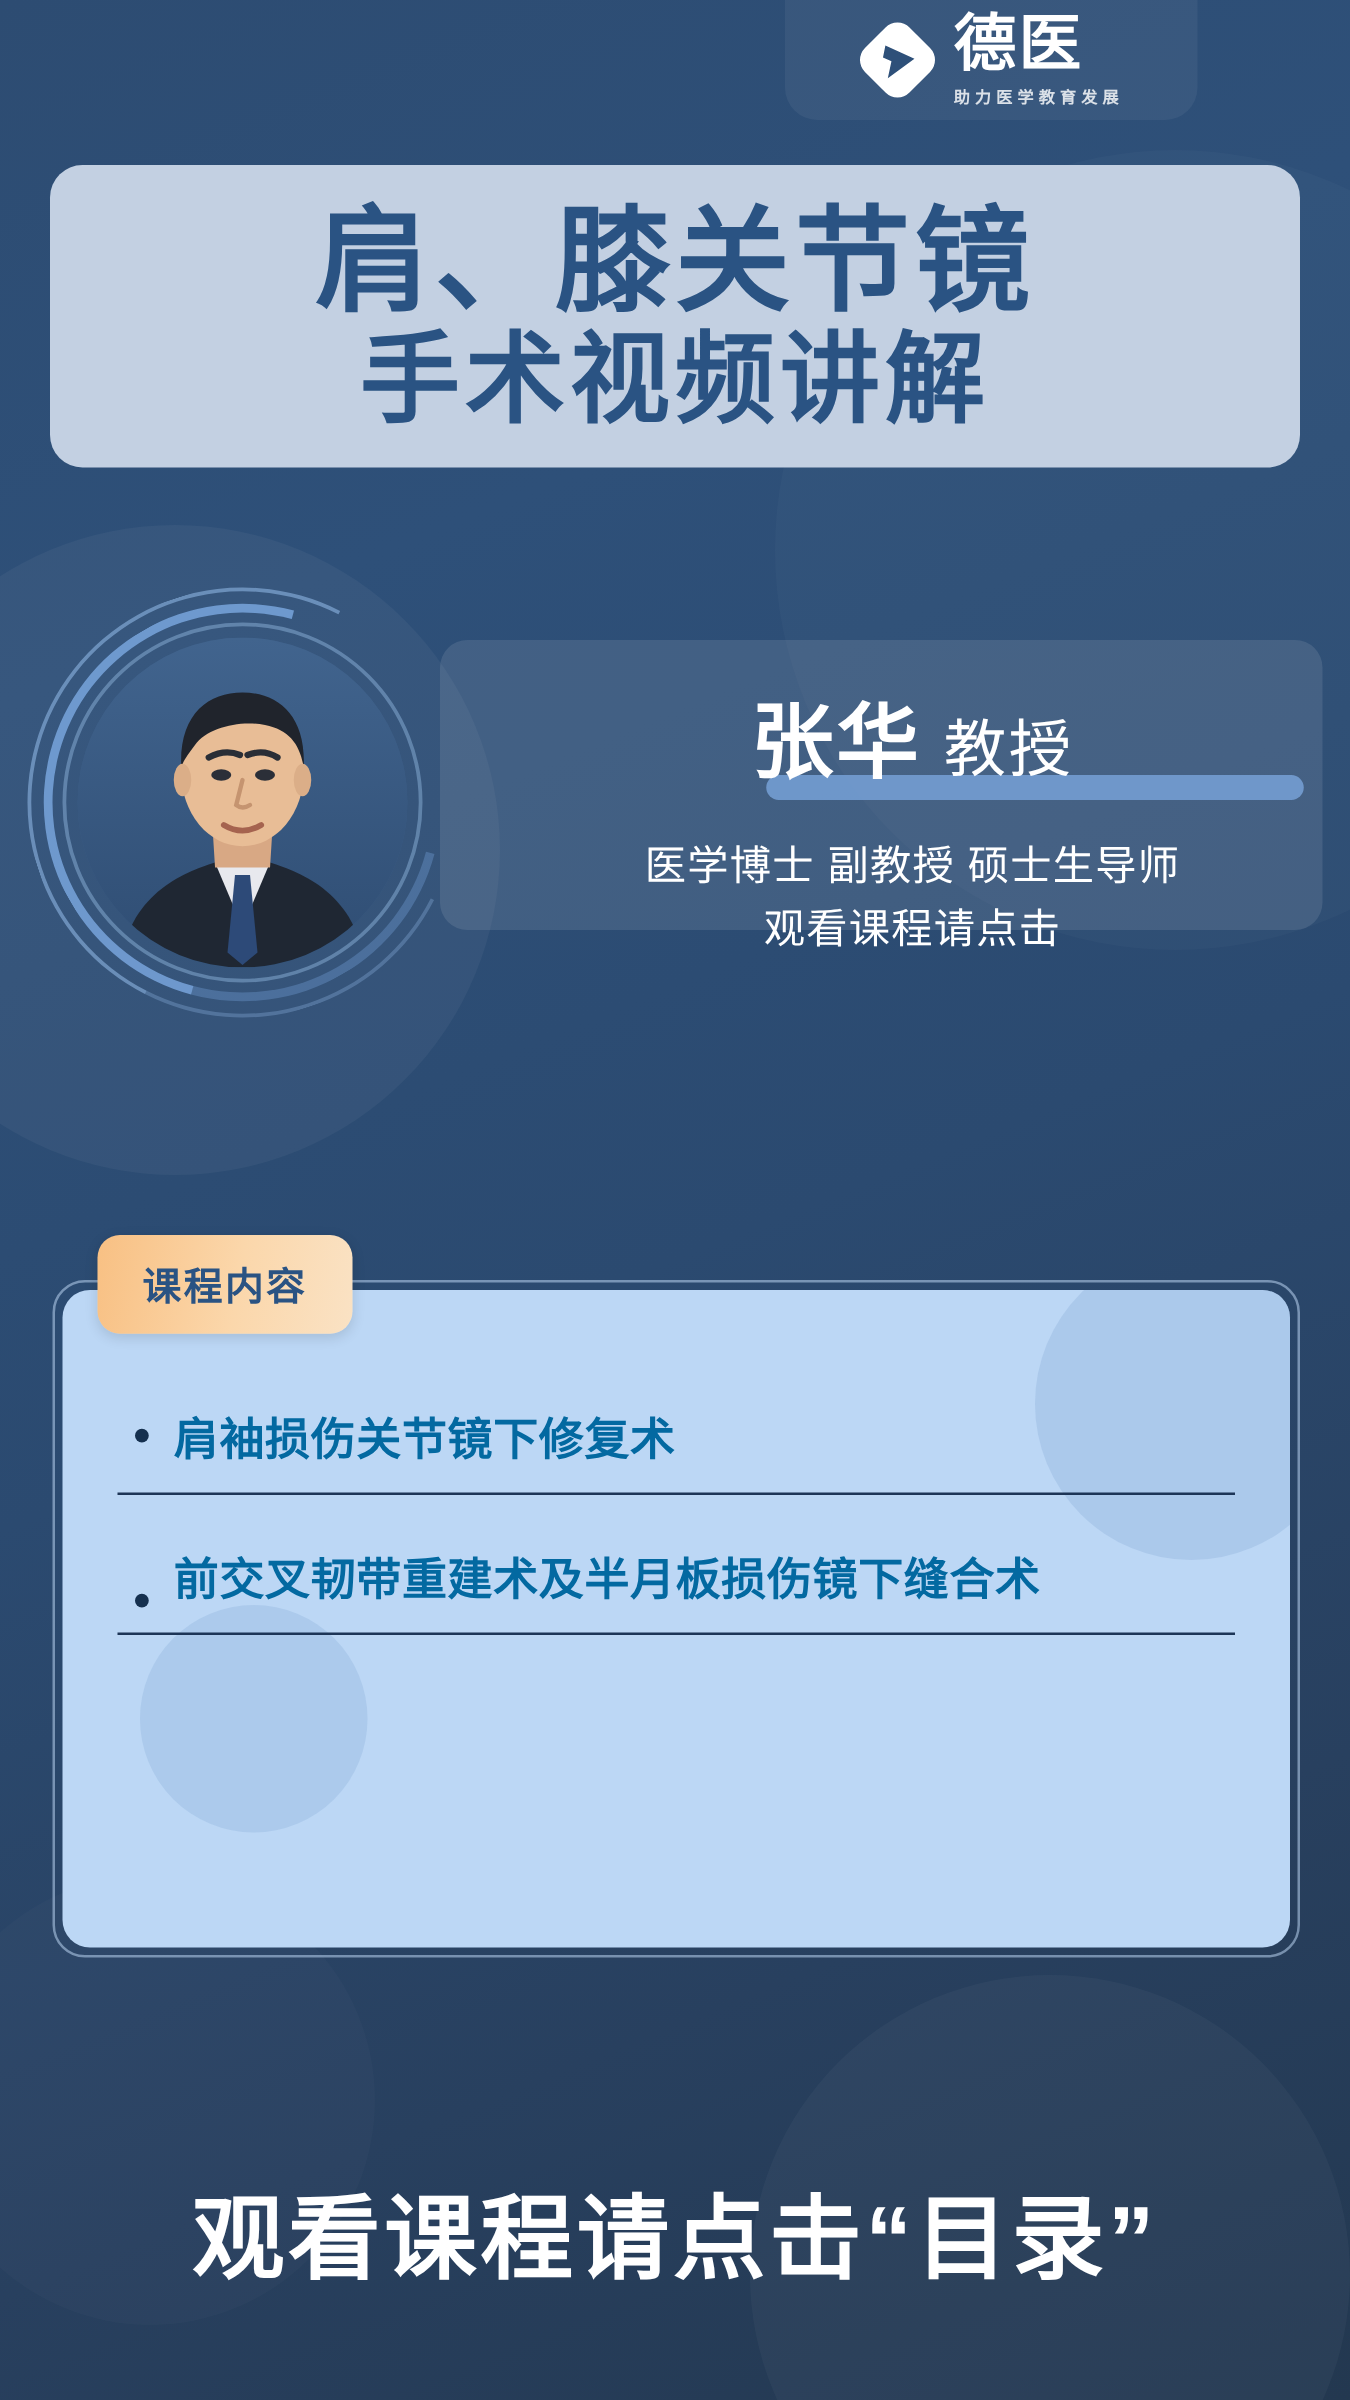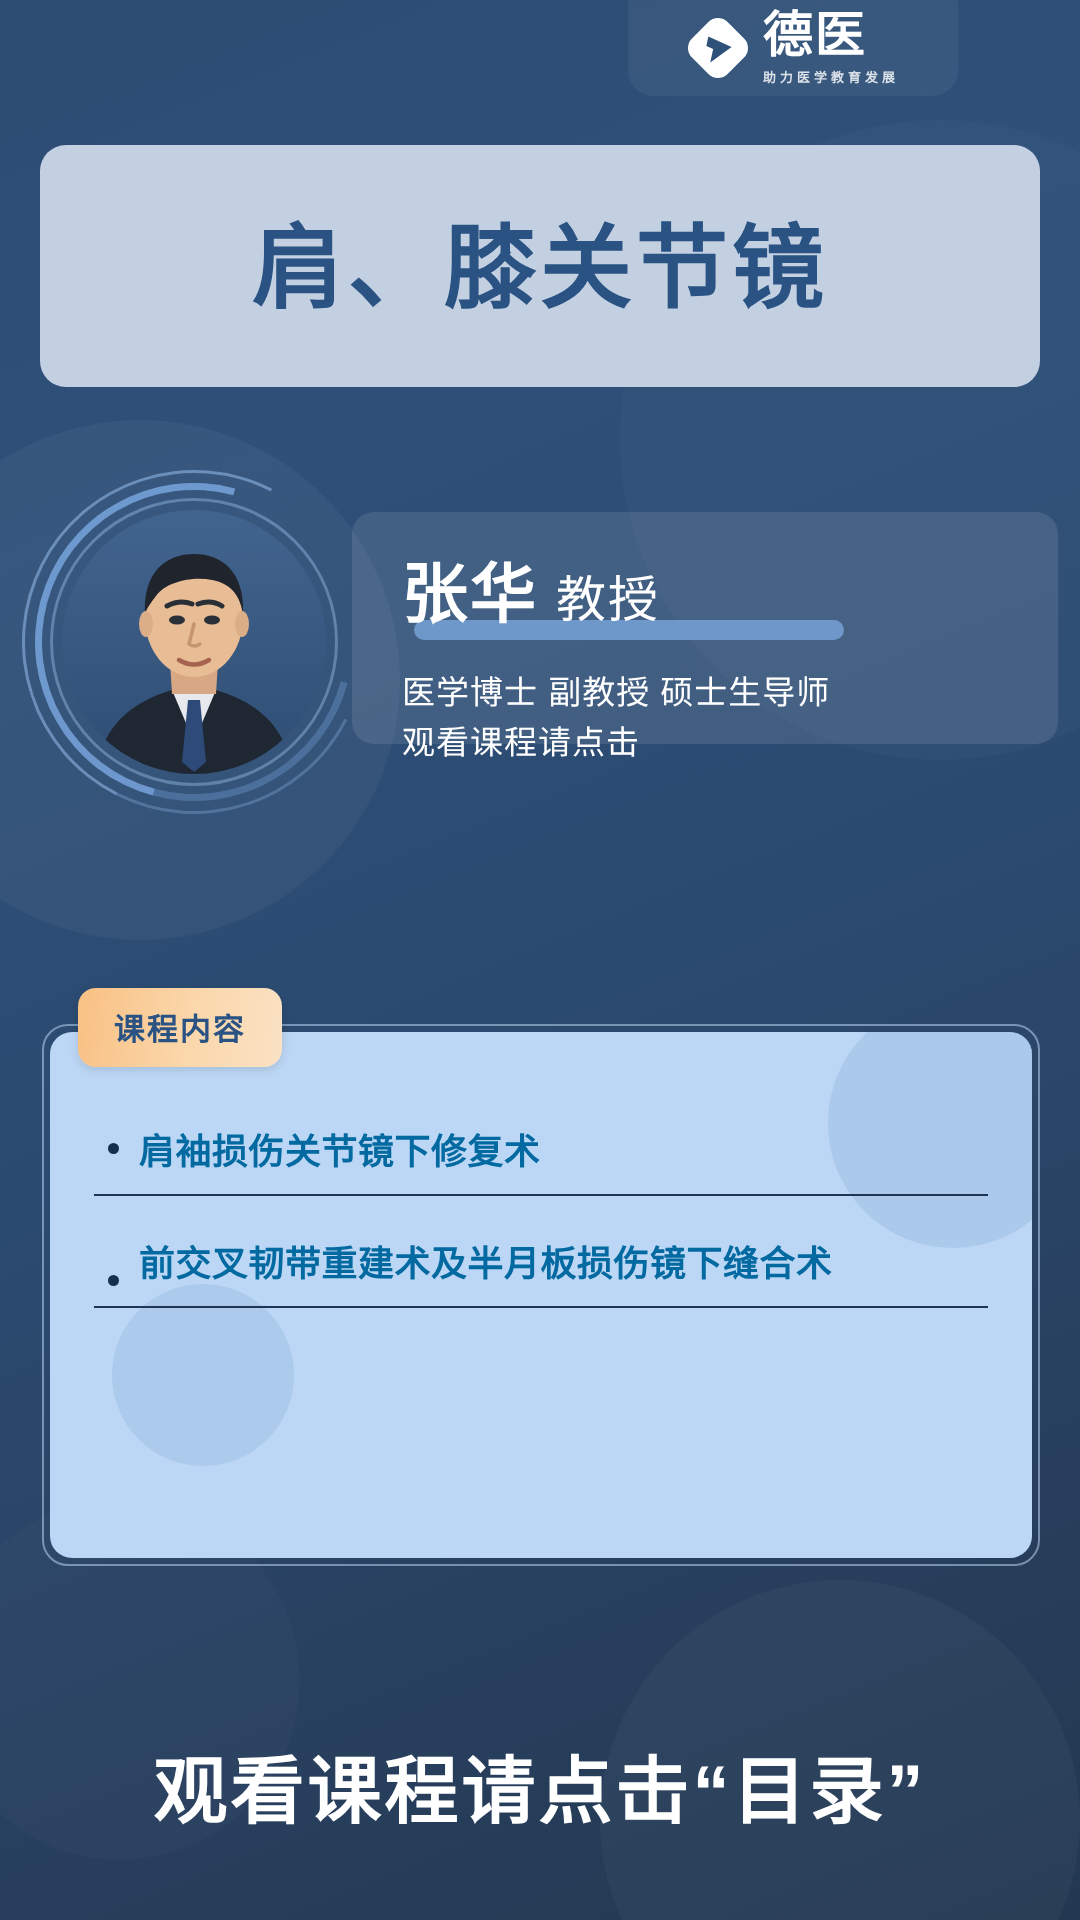--- a/index.html
+++ b/index.html
@@ -74,21 +74,21 @@
     margin-top: 7px;
     font-size: 13px;
     letter-spacing: 4px;
     color: rgba(255,255,255,0.82);
     font-weight: 700;
   }
 
   
   .title-card {
     position: absolute;
-    left: 40px; top: 145px;
+    left: 40px; top: 132px;
     width: 1000px; height: 242px;
     background: #c3d0e2;
     border-radius: 26px;
     display: flex;
     flex-direction: column;
     align-items: center;
     justify-content: center;
     padding-top: 4px;
   }
   .title-line1 {
@@ -158,20 +158,21 @@
   }
   .avatar-photo svg { display: block; width: 100%; height: 100%; }
 
   .speaker-card {
     position: absolute;
     left: 352px; top: 62px;
     width: 706px; height: 232px;
     background: rgba(255,255,255,0.10);
     border-radius: 22px;
     padding: 28px 0 0 50px;
+    text-align: center;
   }
   .speaker-name-row {
     position: relative;
     display: inline-flex;
     align-items: baseline;
     gap: 18px;
     padding-bottom: 6px;
   }
   .name-underline {
     position: absolute;
@@ -309,20 +310,21 @@
       </svg>
     </span>
     <span class="brand-text">
       <span class="brand-name">德医</span>
       <span class="brand-tagline">助力医学教育发展</span>
     </span>
   </div>
 
   <div class="title-card">
     <div class="title-line1">肩、膝关节镜</div>
+    <div class="title-line2">手术视频讲解</div>
   </div>
 
   <div class="speaker-block">
 
     <div class="avatar-rings">
       <div class="ring ring-outer"></div>
       <div class="ring ring-mid"></div>
       <div class="ring ring-inner"></div>
       <div class="avatar-photo">
         <svg viewBox="0 0 264 264" xmlns="http://www.w3.org/2000/svg">

